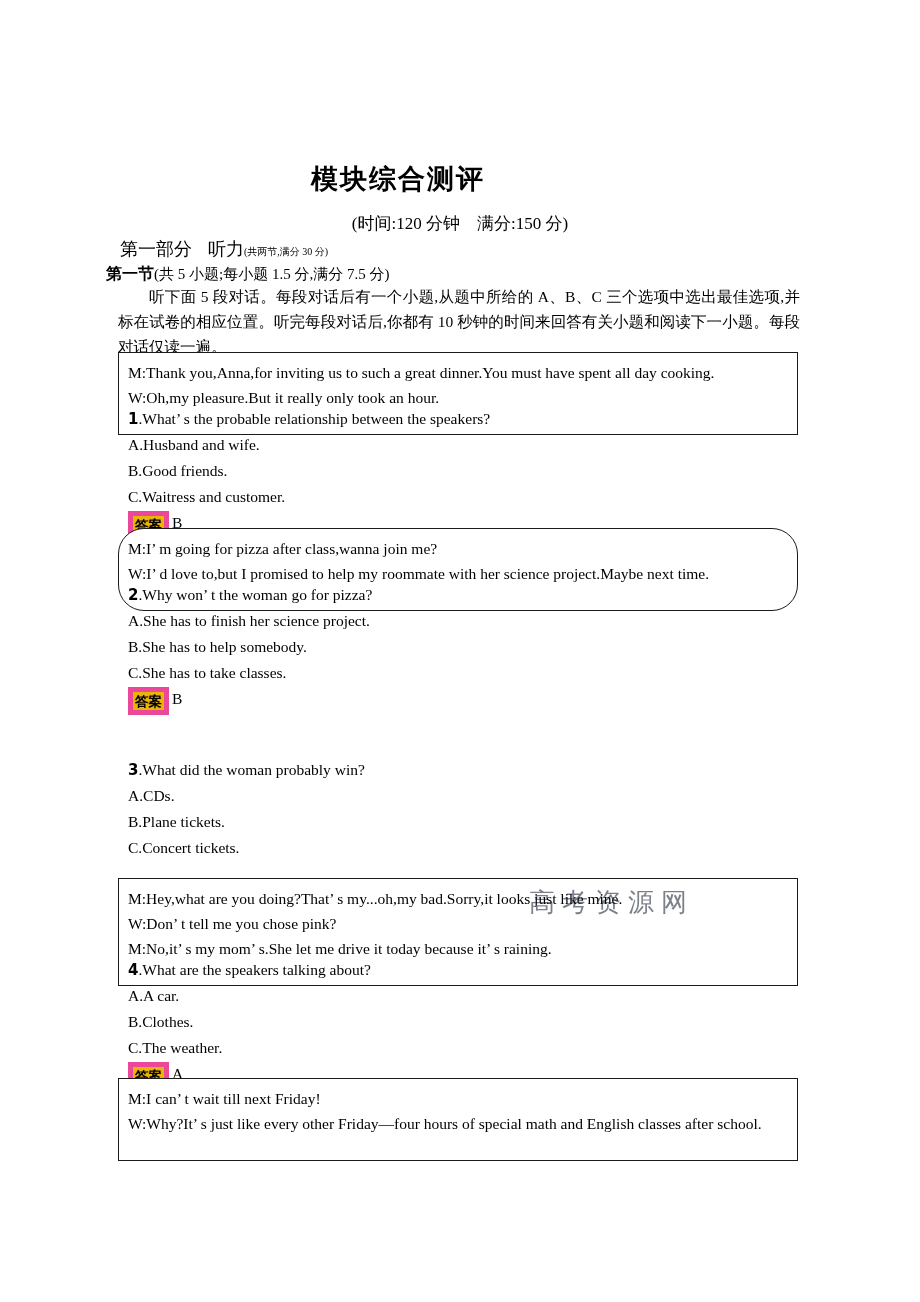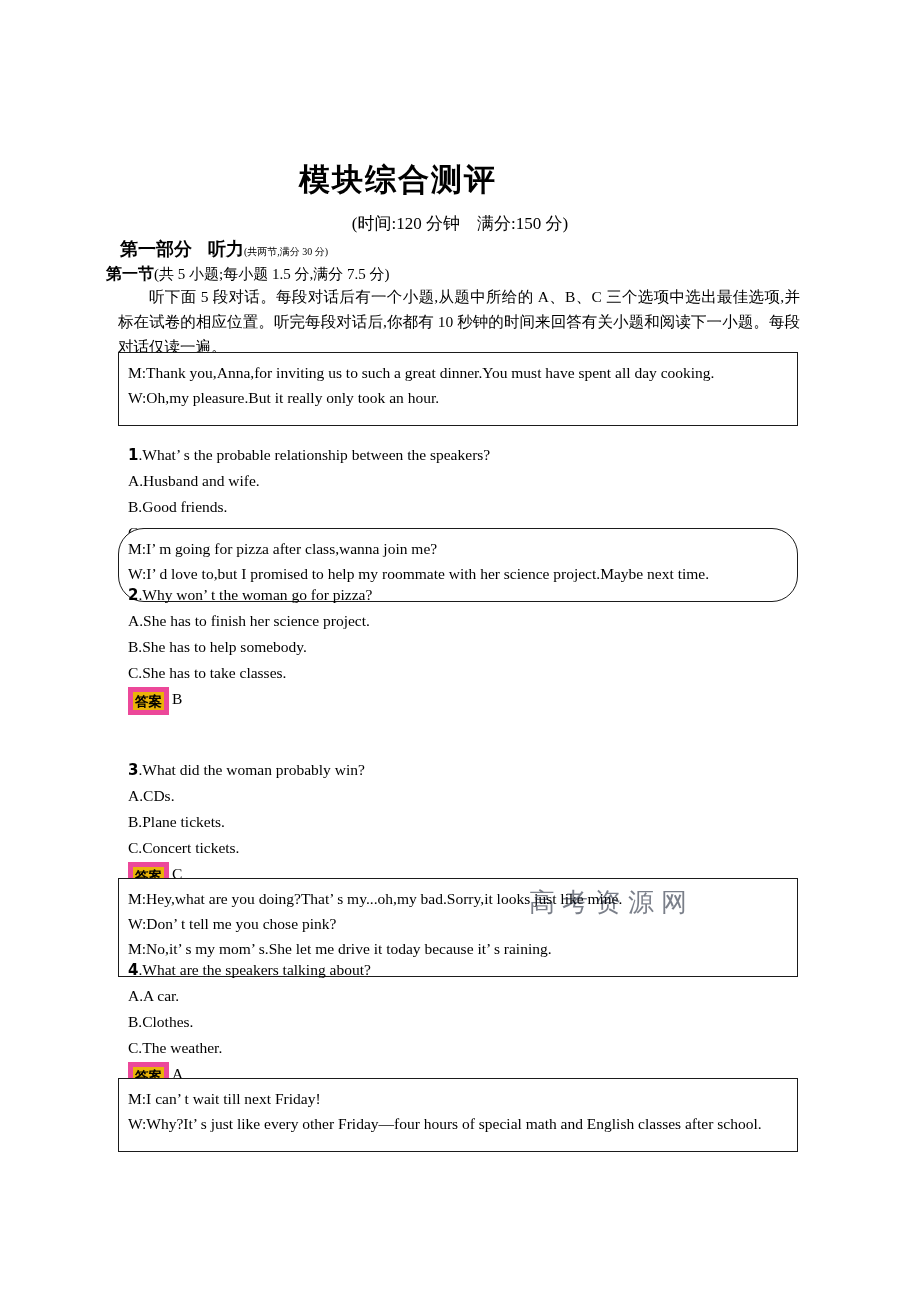--- a/index.html
+++ b/index.html
@@ -26,21 +26,21 @@
 
   
   .doc-title {
     position: absolute;
     left: 0;
     top: 158px;
     width: 796px;
     text-align: center;
     font-family: "DejaVu Sans", "Liberation Sans", sans-serif;
     font-weight: bold;
-    font-size: 31px;
+    font-size: 27px;
     letter-spacing: 2px;
     line-height: 42px;
   }
 
   .doc-subtitle {
     position: absolute;
     left: 0;
     top: 212px;
     width: 920px;
     text-align: center;
@@ -51,21 +51,21 @@
   .part-heading {
     position: absolute;
     left: 120px;
     top: 236px;
     font-size: 17px;
     line-height: 26px;
     white-space: nowrap;
   }
   .part-heading .big {
     font-family: "DejaVu Sans", "Liberation Sans", sans-serif;
-    font-weight: bold;
+    font-weight: normal;
     font-size: 18px;
     text-align: center;
   }
   .part-heading .gap {
     display: inline-block;
     width: 16px;
   }
   .part-heading .small {
     font-size: 10px;
   }
@@ -95,21 +95,21 @@
     text-align: justify;
   }
 
   
   .dialogue-box {
     position: absolute;
     left: 118px;
     width: 680px;
     box-sizing: border-box;
     border: 1.4px solid #1b1b1b;
-    padding: 7px 9px 15px 9px;
+    padding: 7px 9px 24px 9px;
     background: #ffffff;
   }
   .dialogue-line {
     font-size: 15.5px;
     line-height: 25px;
     white-space: normal;
   }
 
   
   .question-block {
@@ -184,21 +184,21 @@
     <span class="lead">第一节</span><span>(共 5 小题;每小题 1.5 分,满分 7.5 分)</span>
   </div>
 
   <div class="directions">听下面 5 段对话。每段对话后有一个小题,从题中所给的 A、B、C 三个选项中选出最佳选项,并标在试卷的相应位置。听完每段对话后,你都有 10 秒钟的时间来回答有关小题和阅读下一小题。每段对话仅读一遍。</div>
 
   <div class="dialogue-box" style="top:352px;">
     <div class="dialogue-line">M:Thank you,Anna,for inviting us to such a great dinner.You must have spent all day cooking.</div>
     <div class="dialogue-line">W:Oh,my pleasure.But it really only took an hour.</div>
   </div>
 
-  <div class="question-block" style="top:406px;margin-top:36px;">
+  <div class="question-block" style="top:406px;">
     <div class="question-stem">
       <span class="qnum">1</span><span>.What’ s the probable relationship between the speakers?</span>
     </div>
     <div class="option">A.Husband and wife.</div>
     <div class="option">B.Good friends.</div>
     <div class="option">C.Waitress and customer.</div>
     <div class="answer-row">
       <span class="answer-badge">答案</span><span class="answer-letter">B</span>
     </div>
   </div>
@@ -221,23 +221,20 @@
   </div>
 
 
   <div class="question-block" style="top:757px;">
     <div class="question-stem">
       <span class="qnum">3</span><span>.What did the woman probably win?</span>
     </div>
     <div class="option">A.CDs.</div>
     <div class="option">B.Plane tickets.</div>
     <div class="option">C.Concert tickets.</div>
-    <div class="answer-row">
-      <span class="answer-badge">答案</span><span class="answer-letter">C</span>
-    </div>
   </div>
 
   <div class="dialogue-box" style="top:878px;">
     <div class="watermark" style="left:410px; top:6px;">高考资源网</div>
     <div class="dialogue-line">M:Hey,what are you doing?That’ s my...oh,my bad.Sorry,it looks just like mine.</div>
     <div class="dialogue-line">W:Don’ t tell me you chose pink?</div>
     <div class="dialogue-line">M:No,it’ s my mom’ s.She let me drive it today because it’ s raining.</div>
   </div>
 
   <div class="question-block" style="top:957px;">

